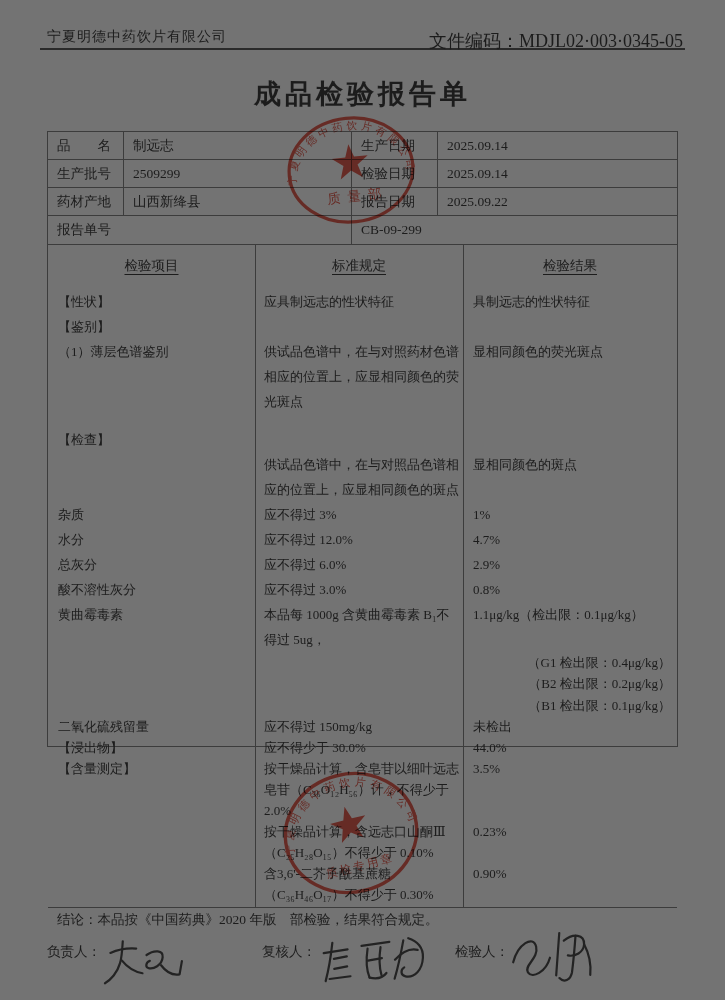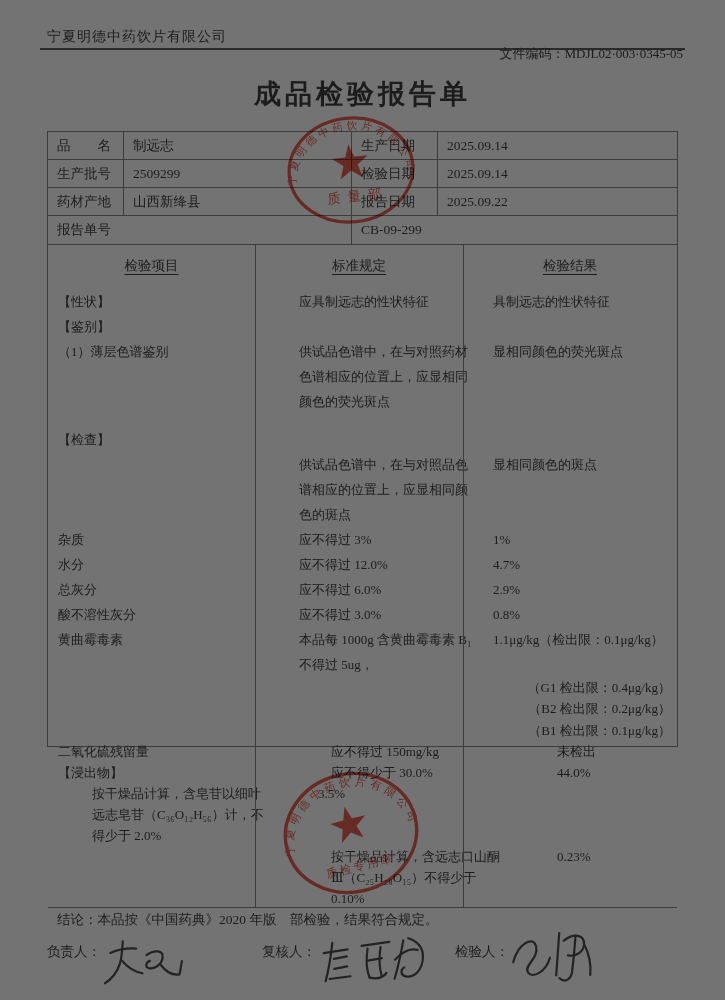--- a/index.html
+++ b/index.html
@@ -2,21 +2,21 @@
 <html><head>
 <meta charset="utf-8">
 <style>
   * { margin:0; padding:0; box-sizing:border-box; }
   body { width:725px; height:1000px; background:#ffffff; font-family:"Liberation Serif","DejaVu Serif",serif; color:#1c1c1c; }
   .page { position:relative; width:725px; height:1000px; background:#737373; overflow:hidden; }
 
   
   .tophdr { position:absolute; left:40px; right:40px; top:26px; height:24px; border-bottom:2px solid #2a2a2a; }
   .company { position:absolute; left:7px; top:2px; font-size:14px; letter-spacing:1px; }
-  .doccode { position:absolute; right:2px; top:3px; font-size:13px;margin-top:16px; }
+  .doccode { position:absolute; right:2px; top:3px; font-size:18px; }
 
   .title { position:absolute; left:0; right:0; top:76px; text-align:center; font-size:27px; font-weight:bold; letter-spacing:4px; }
 
   
   .box { position:absolute; left:47px; top:131px; width:631px; height:616px; border:1px solid #3c3c3c; }
 
   
   .info { display:grid; grid-template-columns:76px 228px 86px 239px; grid-auto-rows:28px; height:112px; font-size:13.5px; }
   .ic { line-height:27px; padding-left:9px; border-right:1px solid #3c3c3c; border-bottom:1px solid #3c3c3c; overflow:hidden; white-space:nowrap; }
   .ic.lastcol { border-right:none; }
@@ -26,24 +26,24 @@
 
   
   .main { position:relative; height:663px; border-top:1px solid #3c3c3c; overflow:hidden; font-size:13px; }
   .vline { position:absolute; top:0; bottom:0; width:1px; background:#3c3c3c; }
   .vline.v1 { left:207px; } .vline.v2 { left:415px; }
   .mh { display:flex; height:32px; align-items:flex-end; }
   .mh div { text-align:center; padding-bottom:2px; font-size:13.5px; text-decoration:underline; text-underline-offset:4px; }
   .mh .h1 { width:207px; } .mh .h2 { width:208px;margin-top:10px; } .mh .h3 { flex:1; }
   .trow { display:flex; align-items:stretch; line-height:25px; }
   .trow .c1 { width:207px; padding-left:10px; }
-  .trow .c2 { width:208px; padding-left:24px; padding-right:4px;margin-left:20px; }
+  .trow .c2 { width:208px; padding-left:9px; padding-right:4px; }
   .trow .c3 { flex:1; padding-left:10px; padding-right:6px; }
   .mt12 { margin-top:12px; } .mt13 { margin-top:13px; }
-  .lh21 { line-height:21px;gap:32px; }
+  .lh21 { line-height:21px; }
   .right-lines { text-align:right; line-height:21.3px; }
 
   
   .conclusion { height:25px; border-top:1px solid #3c3c3c; line-height:24px; font-size:13.5px; padding-left:9px; white-space:nowrap; }
 
   
   .sigrow { position:absolute; left:0; top:935px; width:725px; height:60px; font-size:13.5px; }
   .siglabel { position:absolute; top:8px; }
   .sl1 { left:47px; } .sl2 { left:262px; } .sl3 { left:455px; }
   .sigsvg { position:absolute; }
@@ -165,20 +165,21 @@
         <div class="c1">二氧化硫残留量</div>
         <div class="c2">应不得过 150mg/kg</div>
         <div class="c3">未检出</div>
       </div>
       <div class="trow lh21">
         <div class="c1">【浸出物】</div>
         <div class="c2">应不得少于 30.0%</div>
         <div class="c3">44.0%</div>
       </div>
       <div class="trow lh21">
+        <div class="c1">【含量测定】</div>
         <div class="c2">按干燥品计算，含皂苷以细叶远志皂苷（C₃₆O₁₂H₅₆）计，不得少于 2.0%</div>
         <div class="c3">3.5%</div>
       </div>
       <div class="trow lh21">
         <div class="c1"></div>
         <div class="c2">按干燥品计算，含远志口山酮Ⅲ（C₂₅H₂₈O₁₅）不得少于 0.10%</div>
         <div class="c3">0.23%</div>
       </div>
       <div class="trow lh21">
         <div class="c1"></div>

